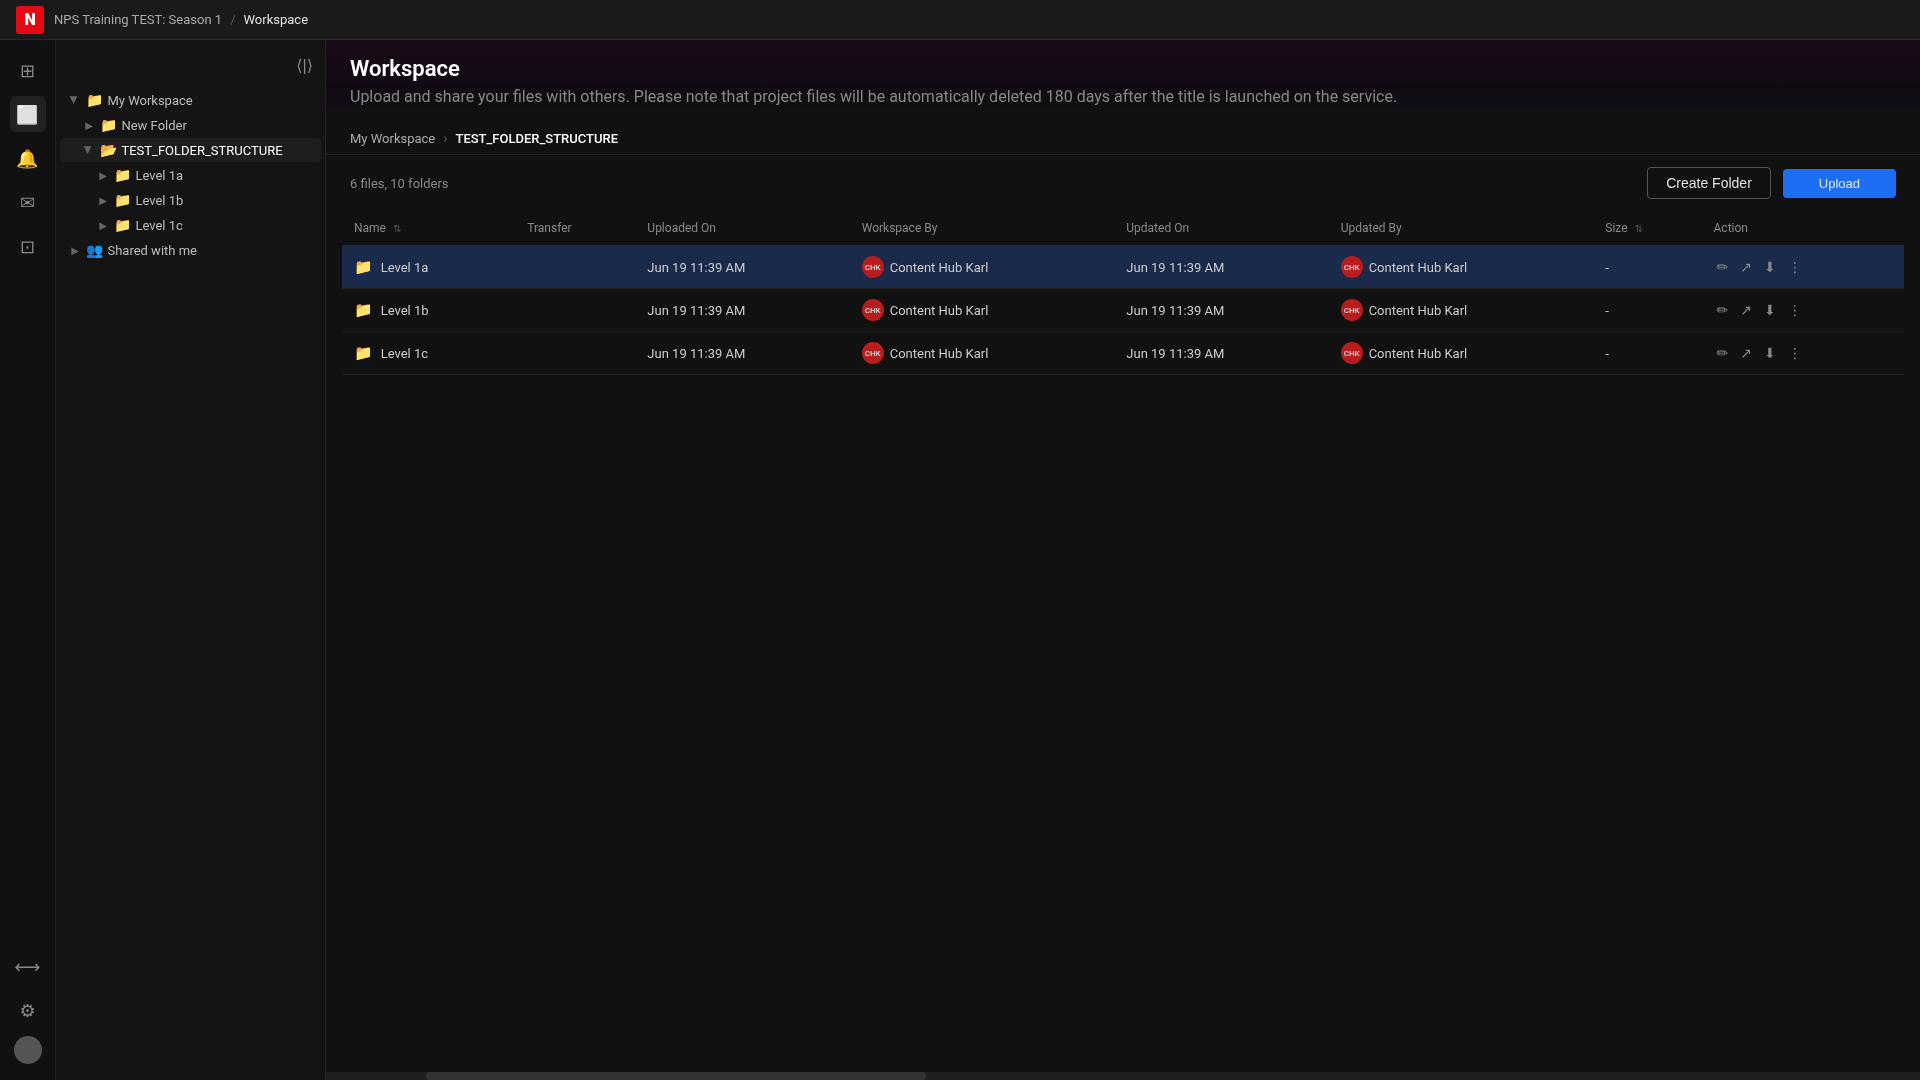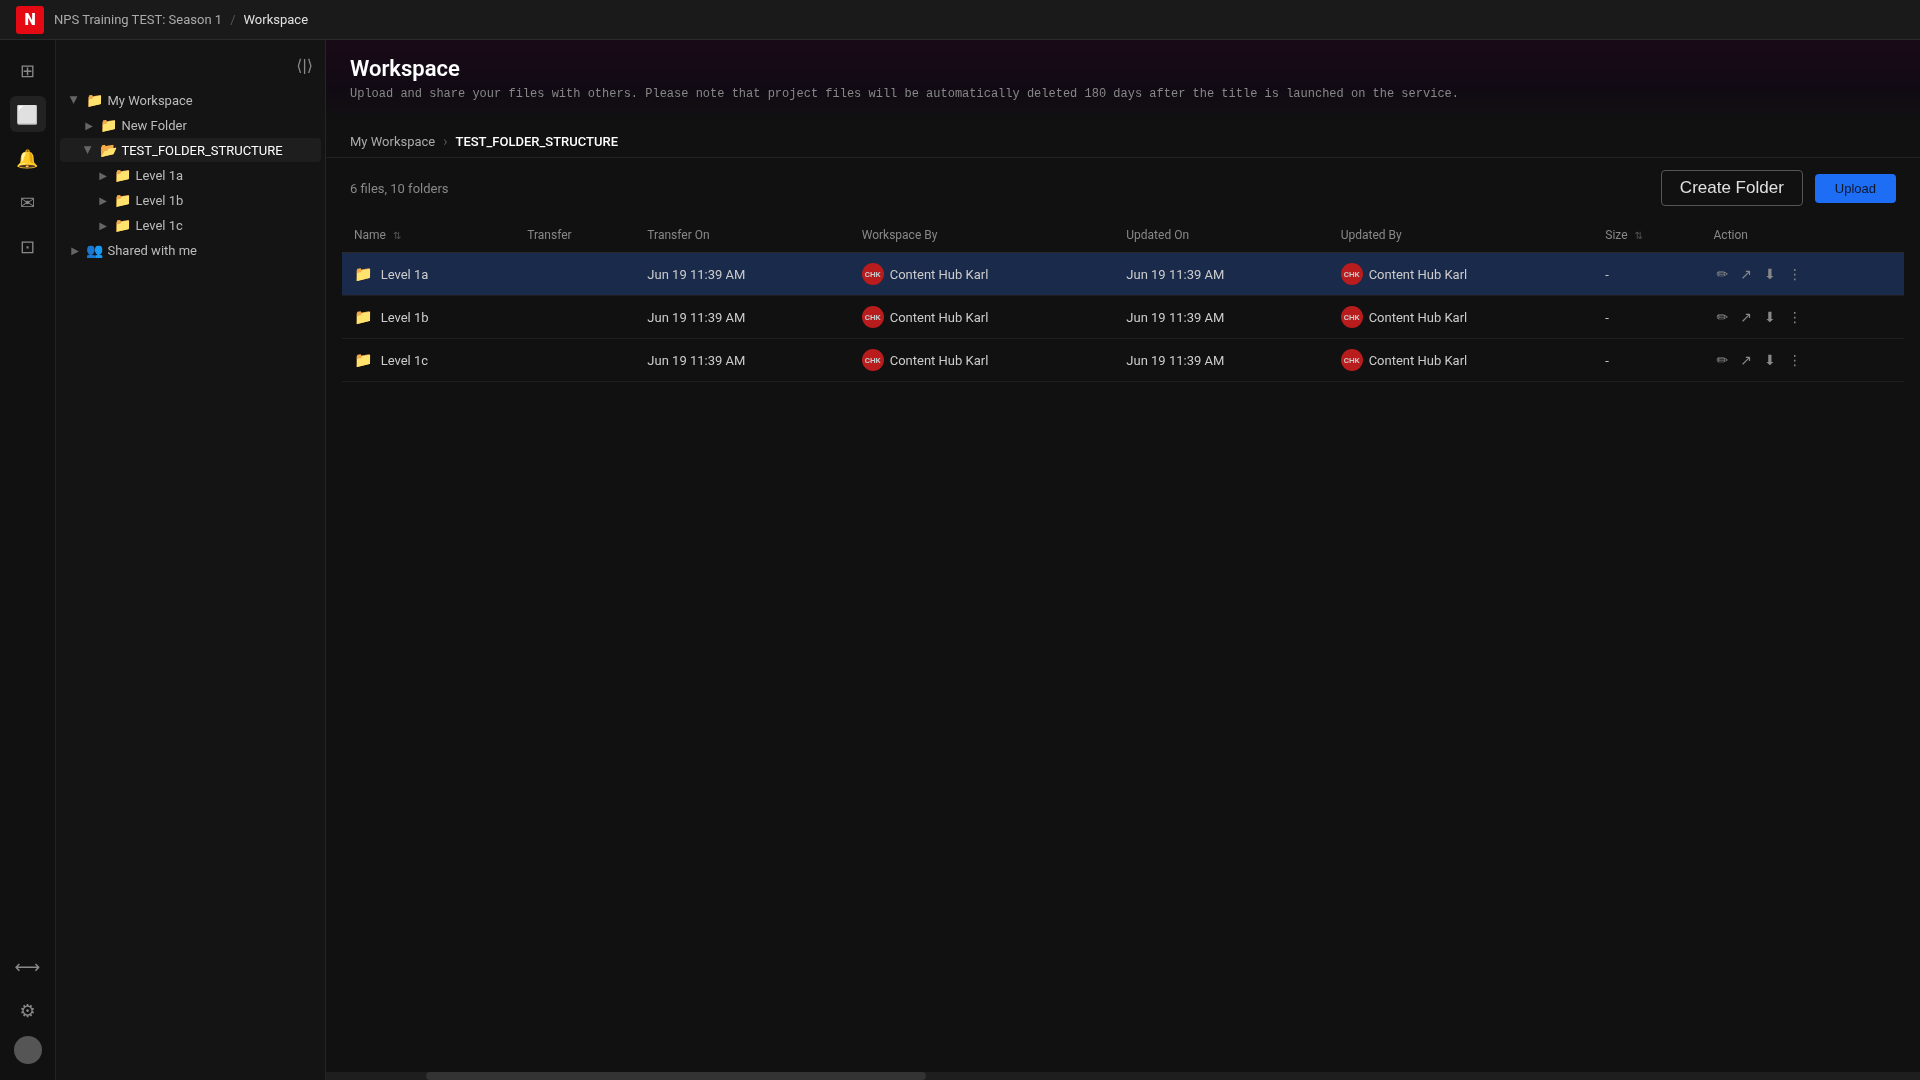--- a/index.html
+++ b/index.html
@@ -160,24 +160,23 @@
       padding: 16px 24px 8px 24px;
       background: linear-gradient(180deg, #1a0a18 0%, #110a14 60%, #111 100%);
     }
     .page-title {
       font-size: 22px;
       font-weight: 600;
       color: #fff;
       margin-bottom: 6px;
     }
     .page-subtitle {
-      font-size: 12px;
-      color: #888;
-      margin-bottom: 12px;
-      font-family: Liberation Mono, monospace;
+      font-size: 16px;
+      color: #888;
+      margin-bottom: 4px;
     }
 
     
     .breadcrumb-nav {
       display: flex;
       align-items: center;
       padding: 12px 24px 8px 24px;
       gap: 8px;
       font-size: 13px;
       background: #111;
@@ -202,28 +201,28 @@
       font-size: 13px;
       color: #888;
       margin-right: auto;
     }
     .btn-create-folder {
       background: transparent;
       border: 1px solid #555;
       color: #e0e0e0;
       padding: 7px 18px;
       border-radius: 4px;
-      font-size: 17px;
+      font-size: 14px;
       cursor: pointer;
     }
     .btn-upload {
       background: #1e6ef5;
       border: none;
-      color: #0f172a;
-      padding: 7px 20px;
+      color: #e5e5e5;
+      padding: 7px 36px;
       border-radius: 4px;
       font-size: 13px;
       cursor: pointer;
       font-weight: 500;
     }
 
     
     .file-table {
       flex: 1;
       overflow-y: auto;
@@ -433,21 +432,21 @@
     <div class="file-table">
       <table>
         <thead>
           <tr>
             <th>
               <span>Name</span>
               <span class="sort-icon">⇅</span>
             </th>
             <th>Transfer</th>
             <th>
-              <span>Transfer On</span>
+              <span>Uploaded On</span>
             </th>
             <th>Workspace By</th>
             <th>Updated On</th>
             <th>Updated By</th>
             <th>
               <span>Size</span>
               <span class="sort-icon">⇅</span>
             </th>
             <th>Action</th>
           </tr>

